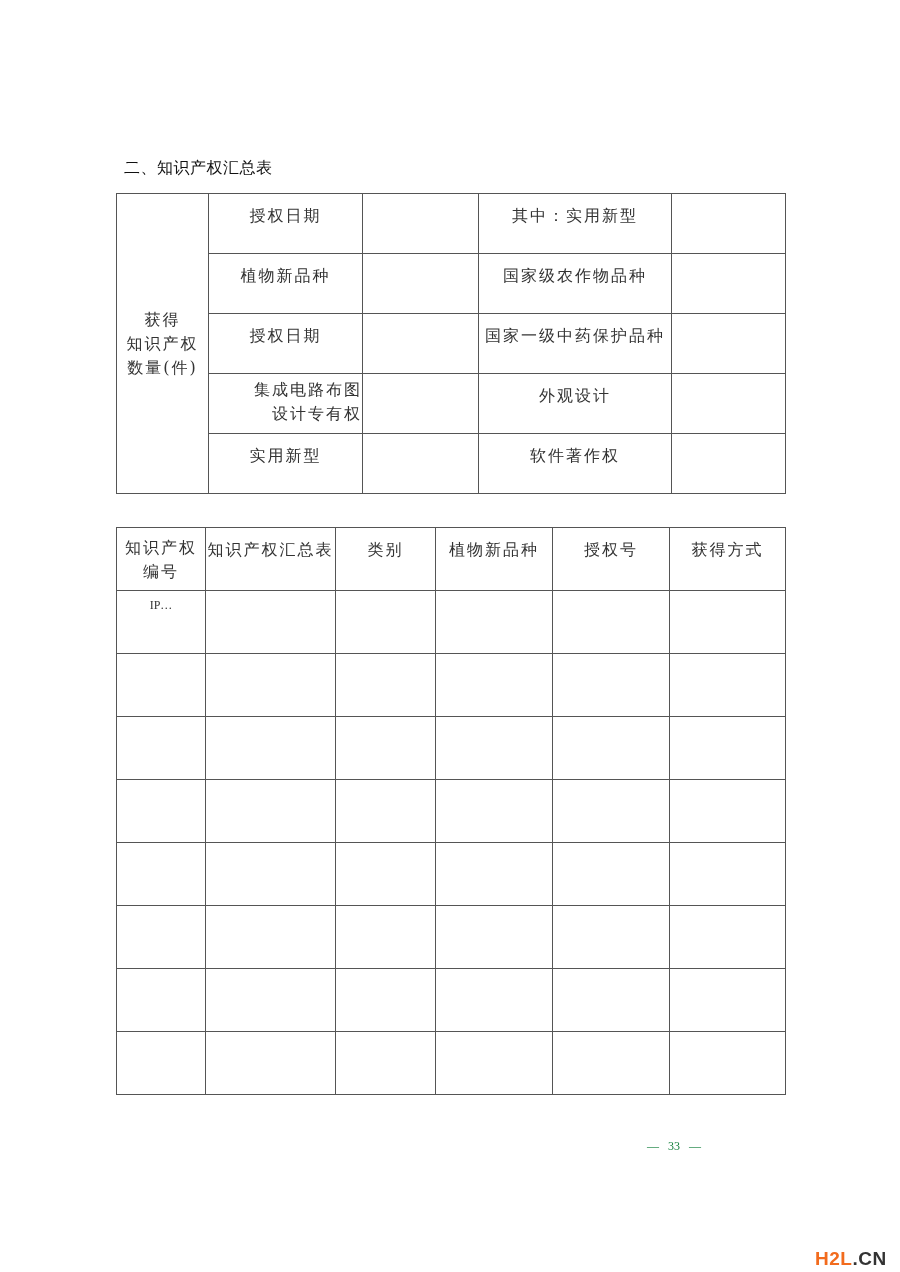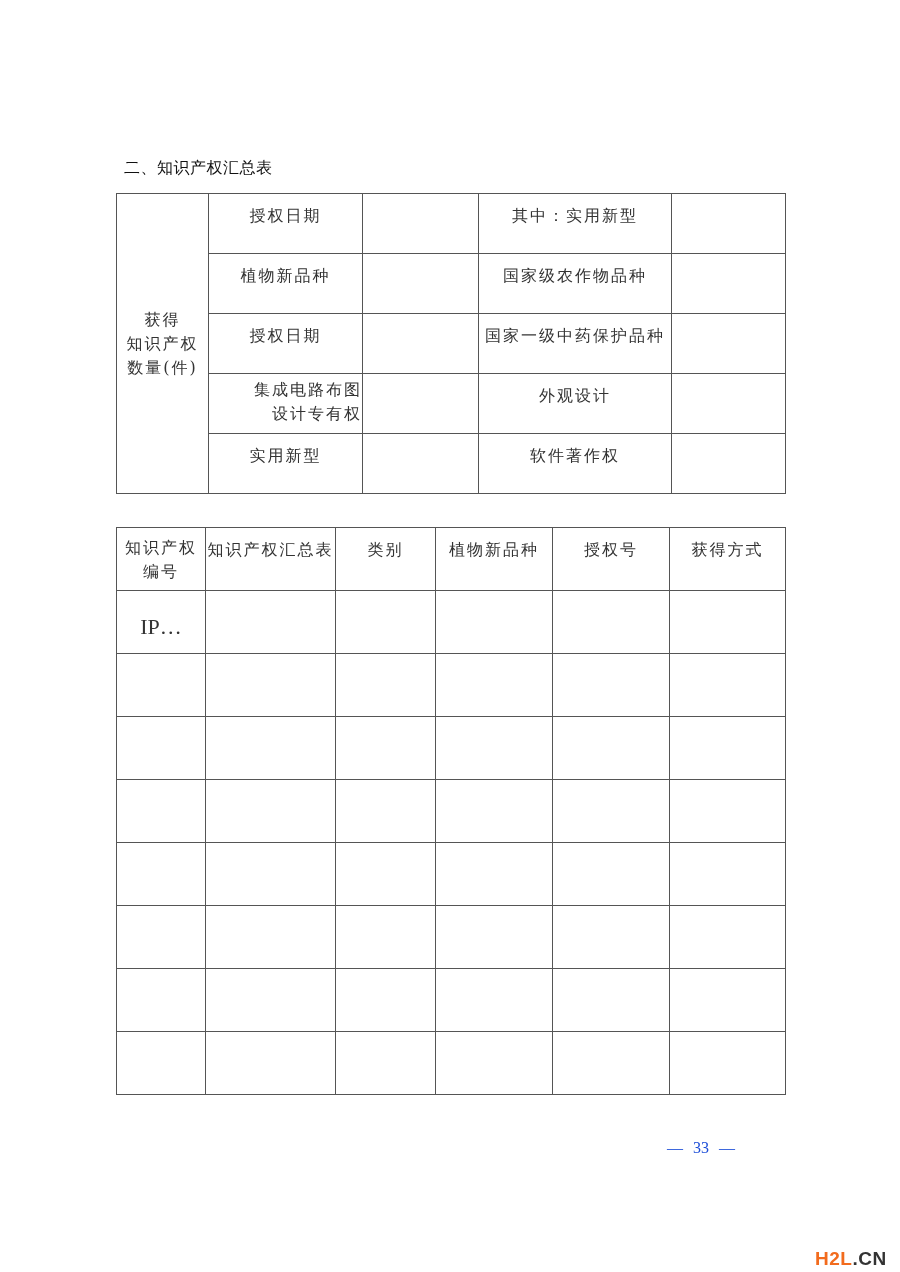--- a/index.html
+++ b/index.html
@@ -9,23 +9,23 @@
                    font-family: "DejaVu Sans", "Liberation Sans", sans-serif; color: #111; letter-spacing: 0.5px; }
   table { border-collapse: collapse; position: absolute; table-layout: fixed; }
   td { border: 1.3px solid #555; text-align: center; font-size: 16px; color: #333;
        letter-spacing: 2px; line-height: 24px; padding: 0; }
   .t1 { left: 116px; top: 193px; width: 669px; }
   .t1 td { height: 60px; vertical-align: top; padding-top: 10px; box-sizing: border-box; }
   .t1 td.rowhead { vertical-align: middle; padding-top: 0; }
   .t1 td.two-line { padding-top: 4px; text-align: right; }
   .t2 { left: 116px; top: 527px; width: 669px; }
   .t2 td { height: 63px; vertical-align: top; padding-top: 10px; box-sizing: border-box; }
-  .t2 td.id-cell { font-family: "Liberation Serif", serif; letter-spacing: 0; font-size: 22px; padding-top: 24px; }
-  .page-number { position: absolute; left: 667px; top: 1139px; font-size: 16px;
-                 font-family: "Liberation Serif", serif; color: #1d4ed8; word-spacing: 6px; }
+  .t2 td.id-cell { font-family: "Liberation Serif", serif; letter-spacing: 0; font-size: 12px; padding-top: 2px; }
+  .page-number { position: absolute; left: 647px; top: 1139px; font-size: 12px;
+                 font-family: "Liberation Serif", serif; color: #15803d; word-spacing: 6px; }
   .watermark { position: absolute; left: 815px; top: 1248px; font-size: 19px; font-weight: bold;
                font-family: "Liberation Sans", sans-serif; letter-spacing: 0.5px; }
   .wm-brand { color: #f26b1d; }
   .wm-tld { color: #333; }
 </style>
 </head>
 <body>
 
 <div class="section-title">二、知识产权汇总表</div>
 

